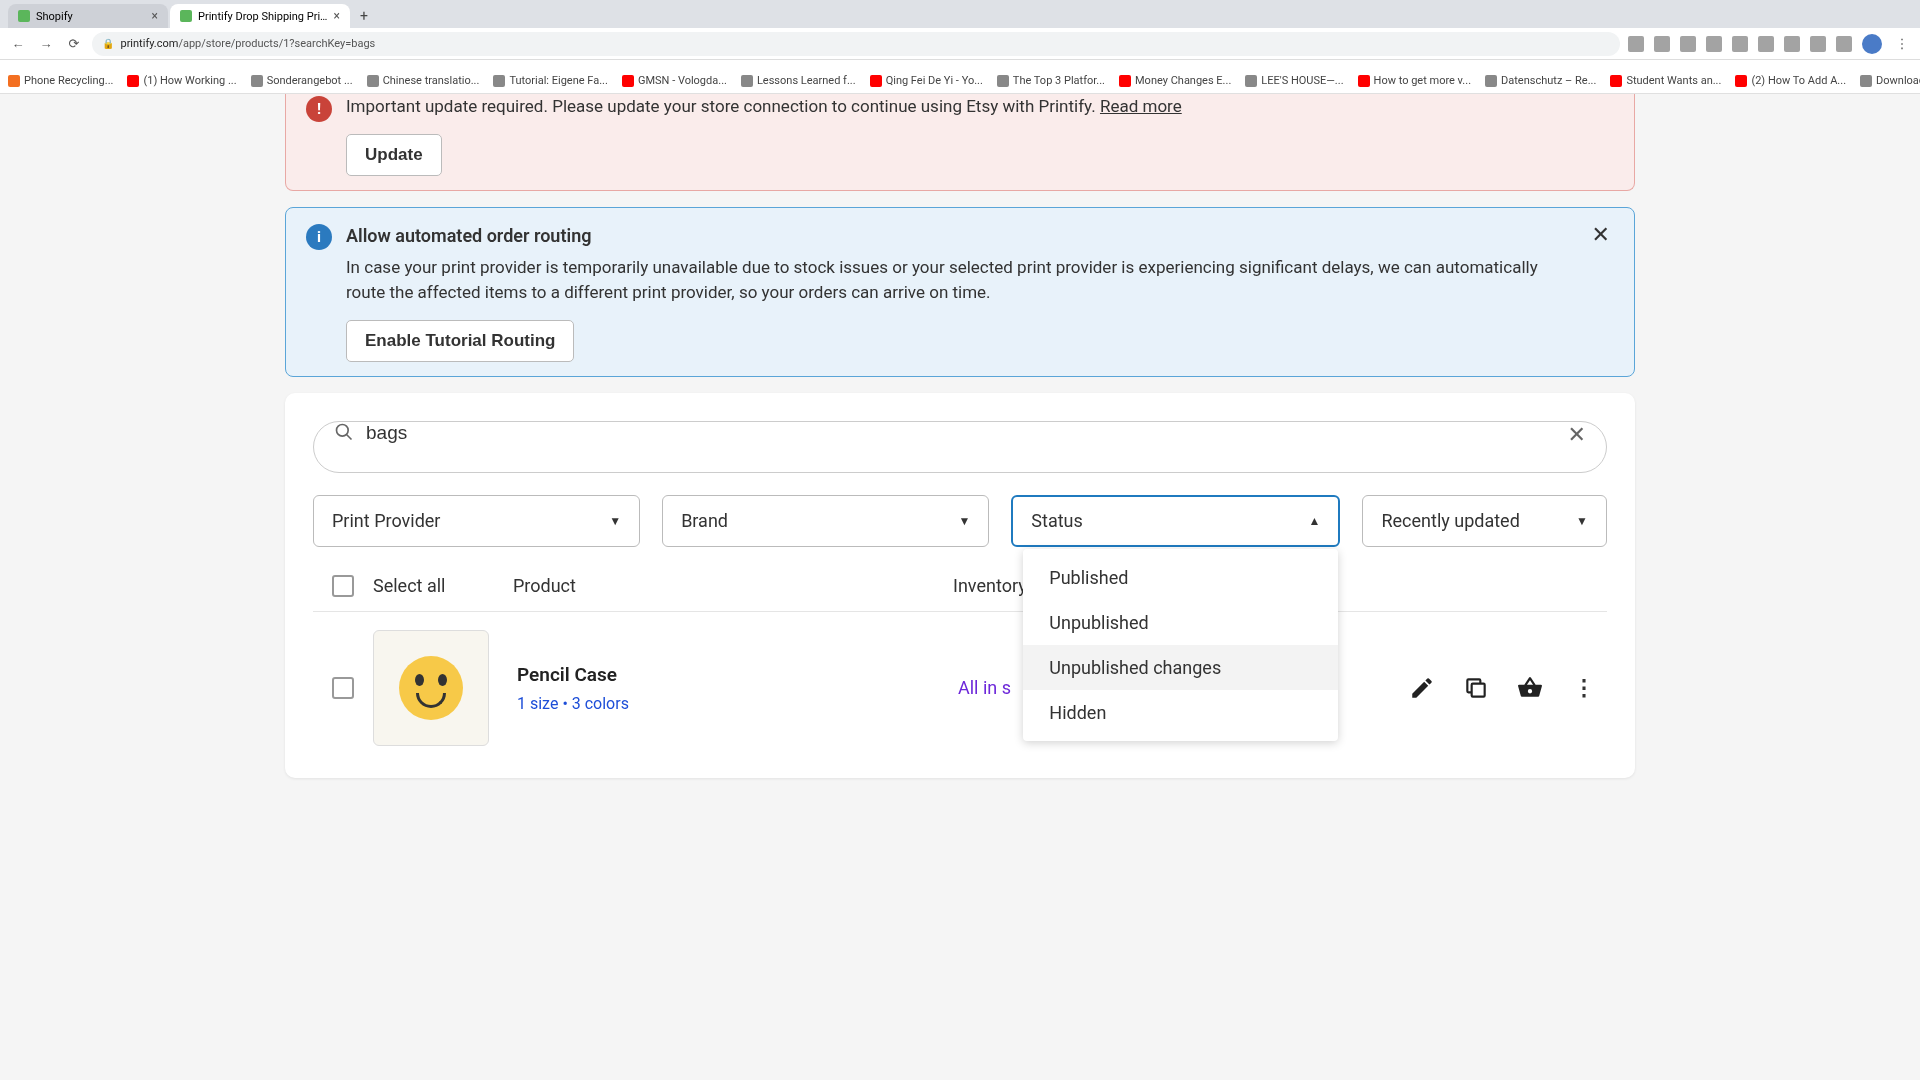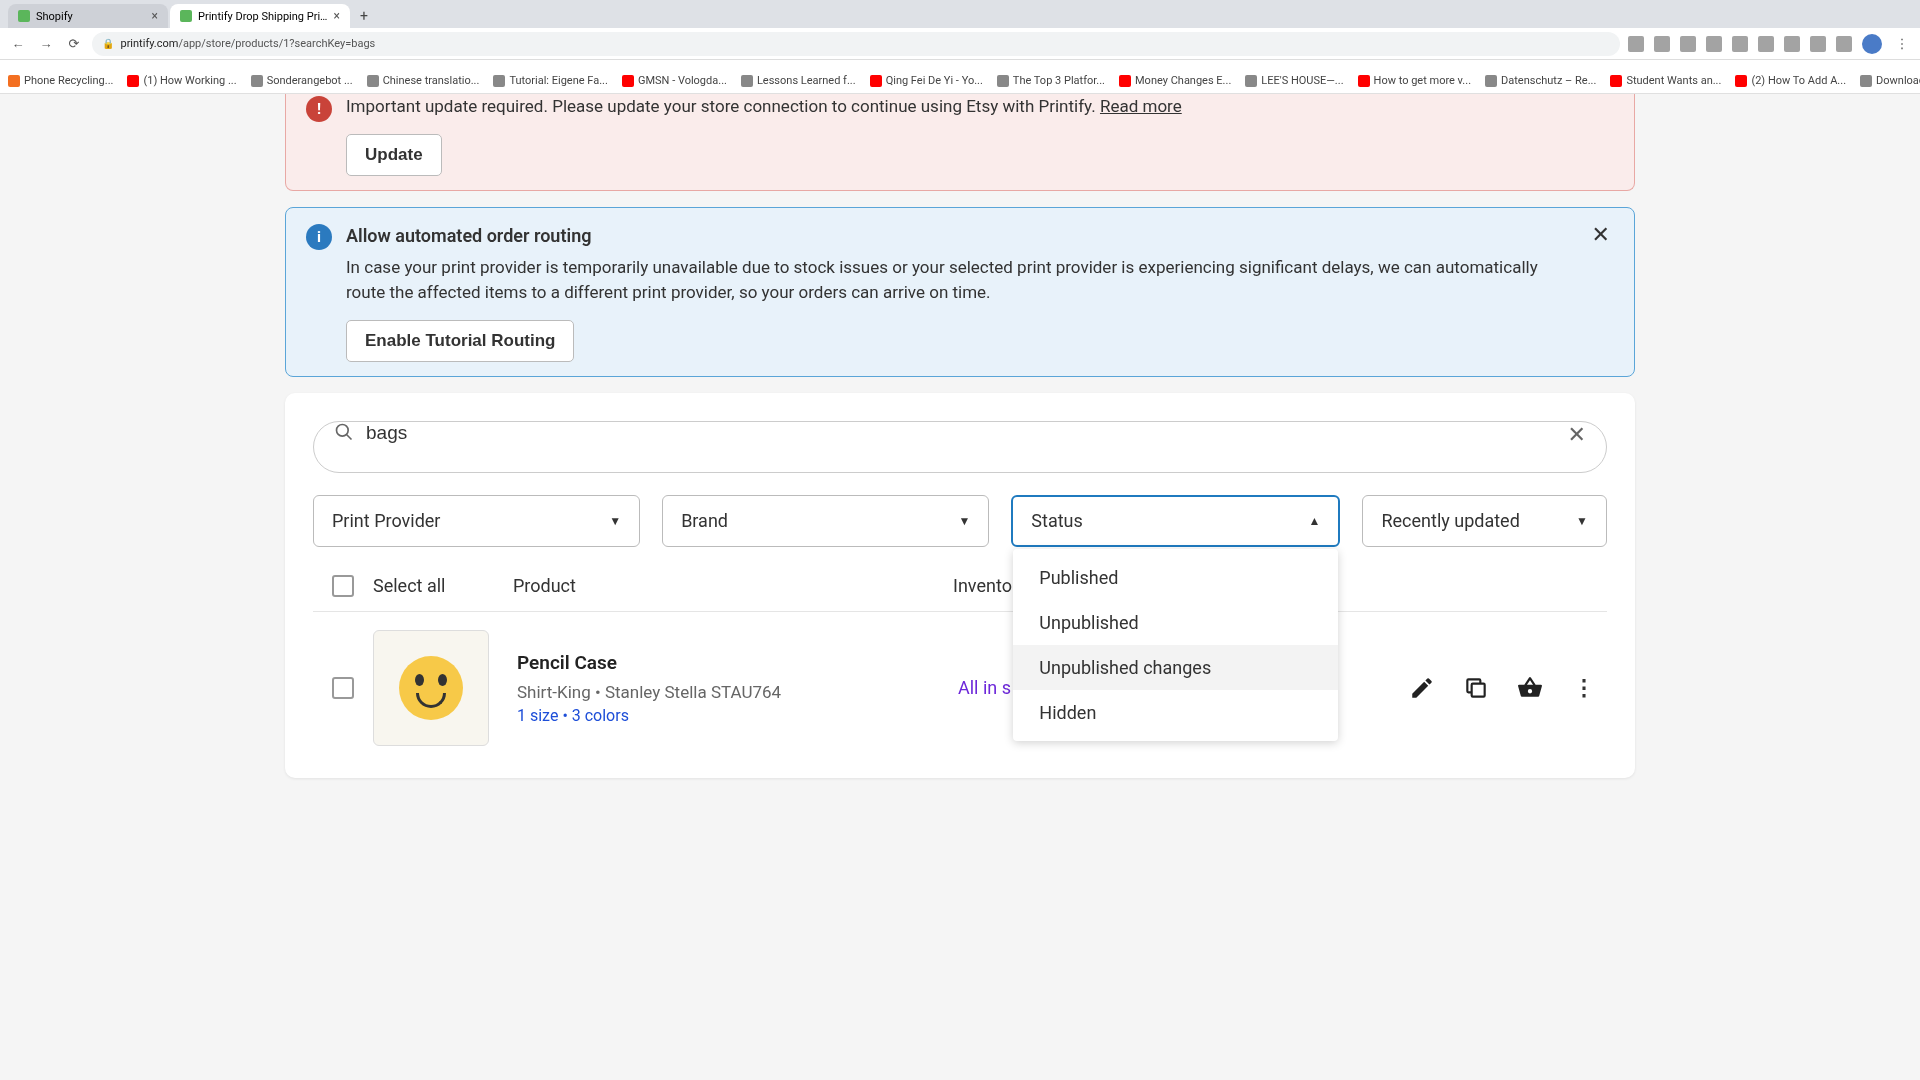--- a/index.html
+++ b/index.html
@@ -59,21 +59,21 @@
 
 .filters-row { display: flex; gap: 22px; margin-bottom: 28px; position: relative; }
 .filter { border: 1px solid #bbb; border-radius: 6px; height: 52px; display: flex; align-items: center; justify-content: space-between; padding: 0 18px; font-size: 18px; color: #333; position: relative; }
 .filter.open { border: 2px solid #1f7abf; gap: 44px; }
 .filter .caret { font-size: 12px; }
 .f-provider { flex: 1.4; text-align: right; }
 .f-brand { flex: 1.4; }
 .f-status { flex: 1.4; }
 .f-sort { flex: 1; }
 
-.dropdown { position: absolute; top: 52px; left: 0; right: 0; background: #fff; border-radius: 4px; box-shadow: 0 2px 10px rgba(0,0,0,0.18); padding: 6px 0; z-index: 10; }
+.dropdown { position: absolute; top: 52px; left: 10px; right: 0; background: #fff; border-radius: 4px; box-shadow: 0 2px 10px rgba(0,0,0,0.18); padding: 6px 0; z-index: 10; }
 .dropdown .option { padding: 12px 26px; font-size: 18px; color: #333; }
 .dropdown .option.hover { background: #f3f3f3; }
 
 
 .table-head { display: flex; align-items: center; padding: 0 0 14px; }
 .th-check { width: 60px; display: flex; justify-content: center; }
 .checkbox { width: 22px; height: 22px; border: 2px solid #999; border-radius: 3px; }
 .th-selectall { width: 140px; font-size: 18px; color: #333; }
 .th-product { width: 440px; font-size: 18px; color: #333; }
 .th-inventory { font-size: 18px; color: #333; }
@@ -278,21 +278,20 @@
         <div class="pr-check">
             <div class="checkbox"></div>
           </div>
         <div class="pr-thumb">
           <div class="smiley">
               <div class="smile"></div>
             </div>
         </div>
         <div class="pr-info">
           <div class="pr-name">Pencil Case</div>
-          <div class="pr-sub">Shirt-King • Stanley Stella STAU764</div>
           <div class="pr-variants">1 size • 3 colors</div>
         </div>
         <div class="pr-inventory">All in s</div>
         <div class="pr-actions">
           <div class="act-icon">
             <svg viewBox="0 0 24 24" fill="#222">
                 <path d="M3 17.25V21h3.75l11-11-3.75-3.75-11 11zM20.7 7.04a1 1 0 000-1.41l-2.34-2.34a1 1 0 00-1.41 0l-1.83 1.83 3.75 3.75 1.83-1.83z"></path>
               </svg>
           </div>
           <div class="act-icon">

